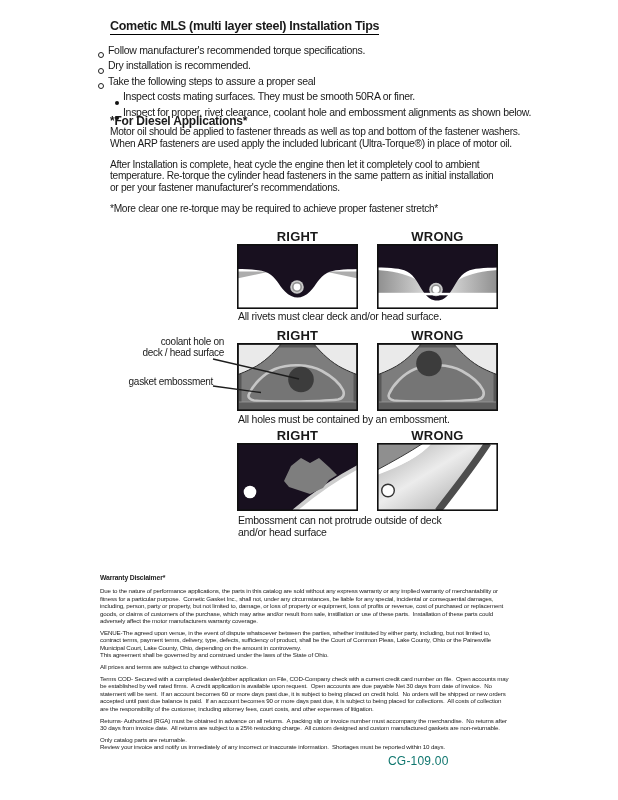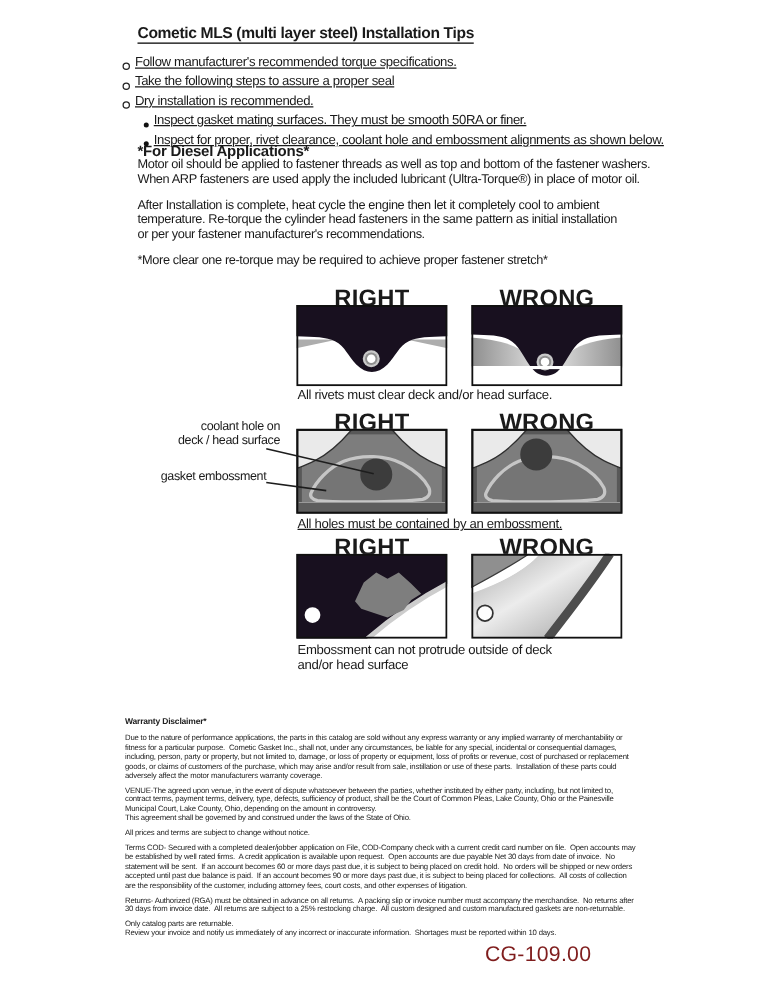--- a/index.html
+++ b/index.html
@@ -2,58 +2,58 @@
 <html><head>
 <meta charset="utf-8">
 <style>
   html,body{margin:0;padding:0;background:#fff;}
   .page{position:relative;width:618px;height:800px;background:#ffffff;overflow:hidden;
         font-family:"Liberation Sans", sans-serif;color:#1a1a1a;}
   .abs{position:absolute;}
   .title{left:110px;top:19px;font-size:12.5px;font-weight:bold;letter-spacing:-0.3px;
          border-bottom:1.6px solid #000;padding-bottom:1px;margin:0;}
   .bullets{left:98px;top:43px;width:470px;font-size:10.5px;letter-spacing:-0.3px;line-height:15.4px;}
-  .b-row{display:flex;align-items:center;text-decoration:underline;}
+  .b-row{display:flex;align-items:flex-end;}
   .ring{width:4px;height:4px;border:1.1px solid #222;border-radius:50%;margin:4.8px 4px 0 0;flex:none;}
   .dot{width:4px;height:4px;background:#111;border-radius:50%;margin:5.2px 4px 0 17px;flex:none;}
   .diesel-h{left:110px;top:114px;font-size:12px;font-weight:bold;letter-spacing:-0.2px;margin:0;}
   .paras{left:110px;top:126px;width:470px;font-size:10.2px;letter-spacing:-0.3px;line-height:11.8px;}
   .paras p{margin:0 0 9px 0;white-space:pre-wrap;}
-  .rw-label{width:121px;text-align:center;font-size:19px;font-weight:bold;letter-spacing:0.2px;}
+  .rw-label{width:121px;text-align:center;font-size:13px;font-weight:bold;letter-spacing:0.2px;}
   .caption{font-size:10.5px;letter-spacing:-0.25px;line-height:11.5px;white-space:pre-wrap;}
   .ann{width:113px;text-align:right;font-size:10px;letter-spacing:-0.3px;line-height:11px;white-space:pre-wrap;}
   .legal{left:100px;top:574px;width:470px;font-size:6.2px;letter-spacing:-0.15px;line-height:7.4px;color:#222;}
   .legal h3{font-size:6.8px;margin:0 0 6px 0;}
   .legal p{margin:0 0 4.5px 0;white-space:pre-wrap;}
-  .footer-code{left:388px;top:754px;font-size:17px;letter-spacing:0.2px;color:#7f1d1d;}
+  .footer-code{left:388px;top:754px;font-size:12px;letter-spacing:0.2px;color:#0f766e;}
   svg{display:block;}
 </style>
 </head>
 <body>
 
 <div class="page">
 
   <h1 class="abs title">Cometic MLS (multi layer steel) Installation Tips</h1>
 
   <div class="abs bullets">
     <div class="b-row">
       <span class="ring"></span>
       <span>Follow manufacturer's recommended torque specifications.</span>
     </div>
     <div class="b-row">
       <span class="ring"></span>
+      <span>Dry installation is recommended.</span>
+    </div>
+    <div class="b-row">
+      <span class="ring"></span>
       <span>Take the following steps to assure a proper seal</span>
     </div>
     <div class="b-row">
-      <span class="ring"></span>
-      <span>Dry installation is recommended.</span>
-    </div>
-    <div class="b-row">
       <span class="dot"></span>
-      <span>Inspect gasket mating surfaces.  They must be smooth 50RA or finer.</span>
+      <span>Inspect costs mating surfaces.  They must be smooth 50RA or finer.</span>
     </div>
     <div class="b-row">
       <span class="dot"></span>
       <span>Inspect for proper, rivet clearance, coolant hole and embossment alignments as shown below.</span>
     </div>
   </div>
 
   <h2 class="abs diesel-h">*For Diesel Applications*</h2>
 
   <div class="abs paras">
@@ -137,21 +137,21 @@
     <rect x="2" y="59" width="117" height="7" fill="#5e5e5e"></rect>
     <line x1="2" y1="59" x2="119" y2="59" stroke="#9a9a9a" stroke-width="0.8"></line>
     <rect x="0.8" y="0.8" width="119.4" height="66.4" fill="none" stroke="#101010" stroke-width="1.6"></rect>
   </svg>
 
   <svg class="abs" style="left:204px;top:346px;z-index:3;" width="100" height="52" viewBox="0 0 100 52">
     <line x1="9" y1="13" x2="95" y2="33" stroke="#1d1d1d" stroke-width="1.3"></line>
     <line x1="9" y1="40" x2="57" y2="46.5" stroke="#1d1d1d" stroke-width="1.3"></line>
   </svg>
 
-  <div class="abs caption" style="left:238px;top:414px;text-decoration:underline;">All holes must be contained by an embossment.</div>
+  <div class="abs caption" style="left:238px;top:414px;">All holes must be contained by an embossment.</div>
 
   <div class="abs rw-label" style="left:237px;top:428px;">RIGHT</div>
   <div class="abs rw-label" style="left:377px;top:428px;">WRONG</div>
 
   <svg class="abs" style="left:237px;top:443px;" width="121" height="68" viewBox="0 0 121 68">
     <rect x="0" y="0" width="121" height="68" fill="#ffffff"></rect>
     <path d="M0,0 H121 V24 C100,35 78,50 57,68 H0 Z" fill="#18101f"></path>
     <path d="M121,24 C100,35 78,50 57,68" fill="none" stroke="#cdcdcd" stroke-width="4"></path>
     <polygon points="47,38 54,23 64,15 73,20 82,15 92,24 100,32 92,37 86,45 73,51 61,47 52,44" fill="#7e7e7e"></polygon>
     <circle cx="13" cy="49" r="6.3" fill="#ffffff"></circle>

